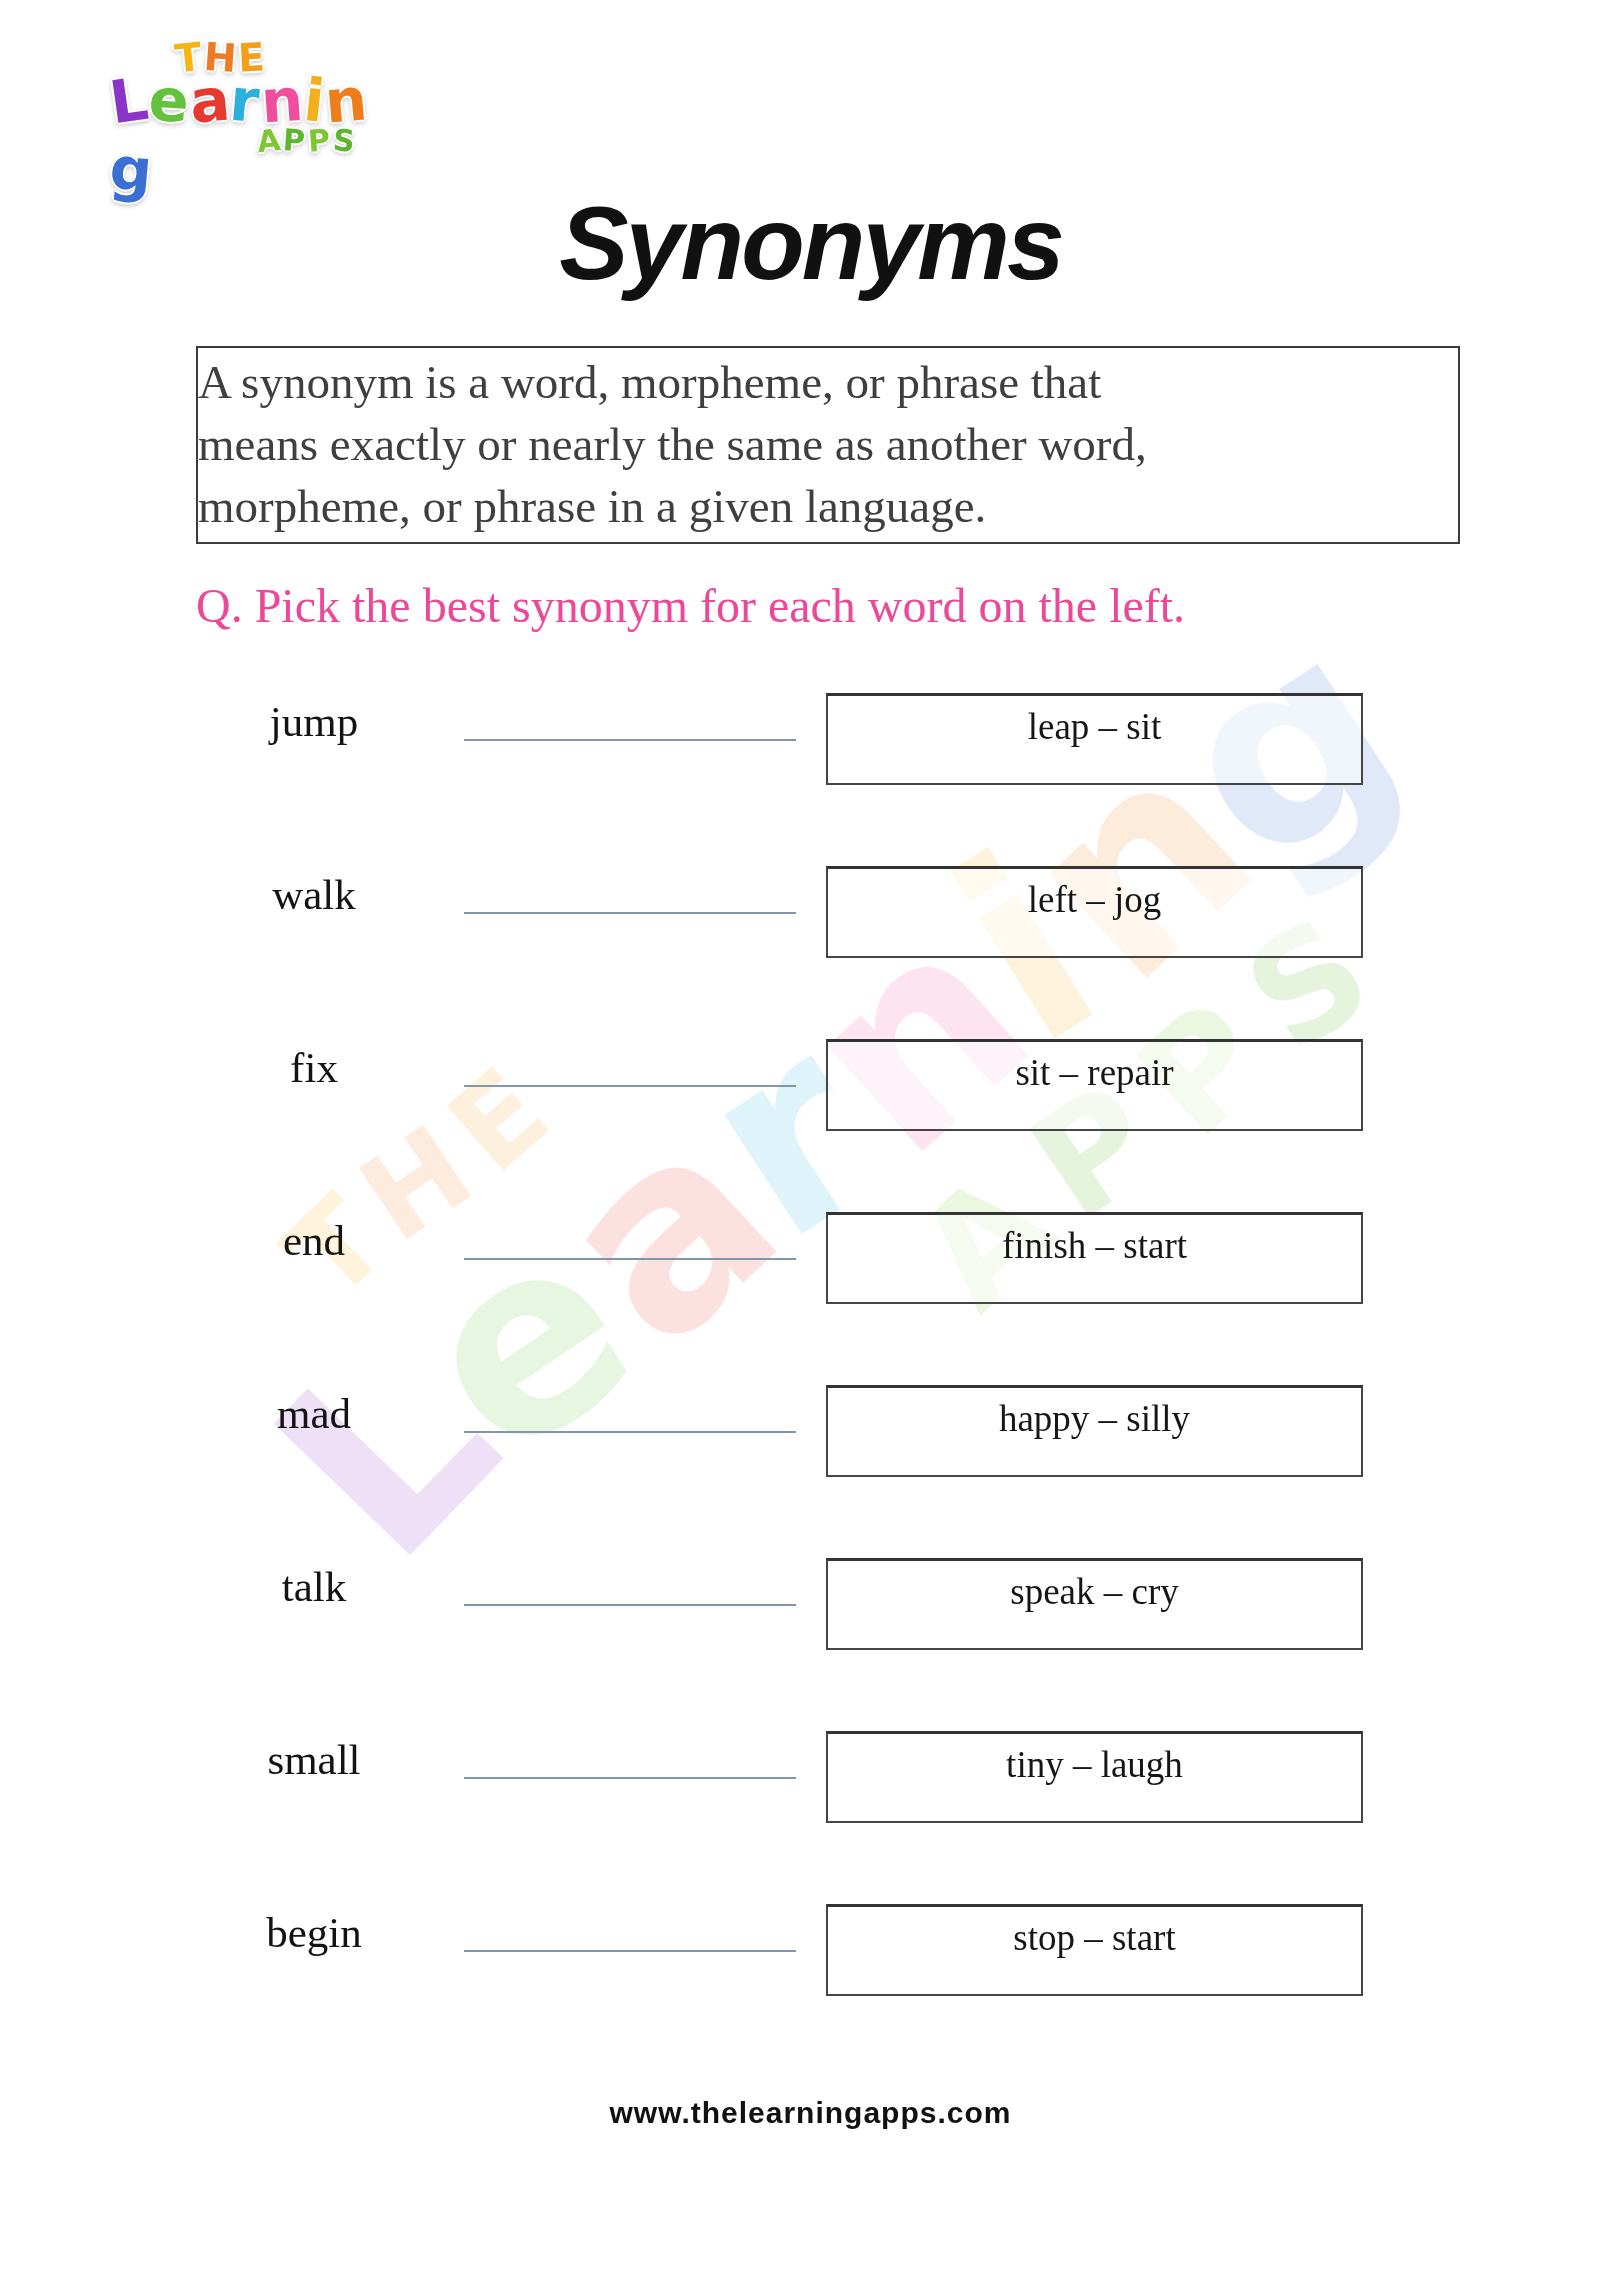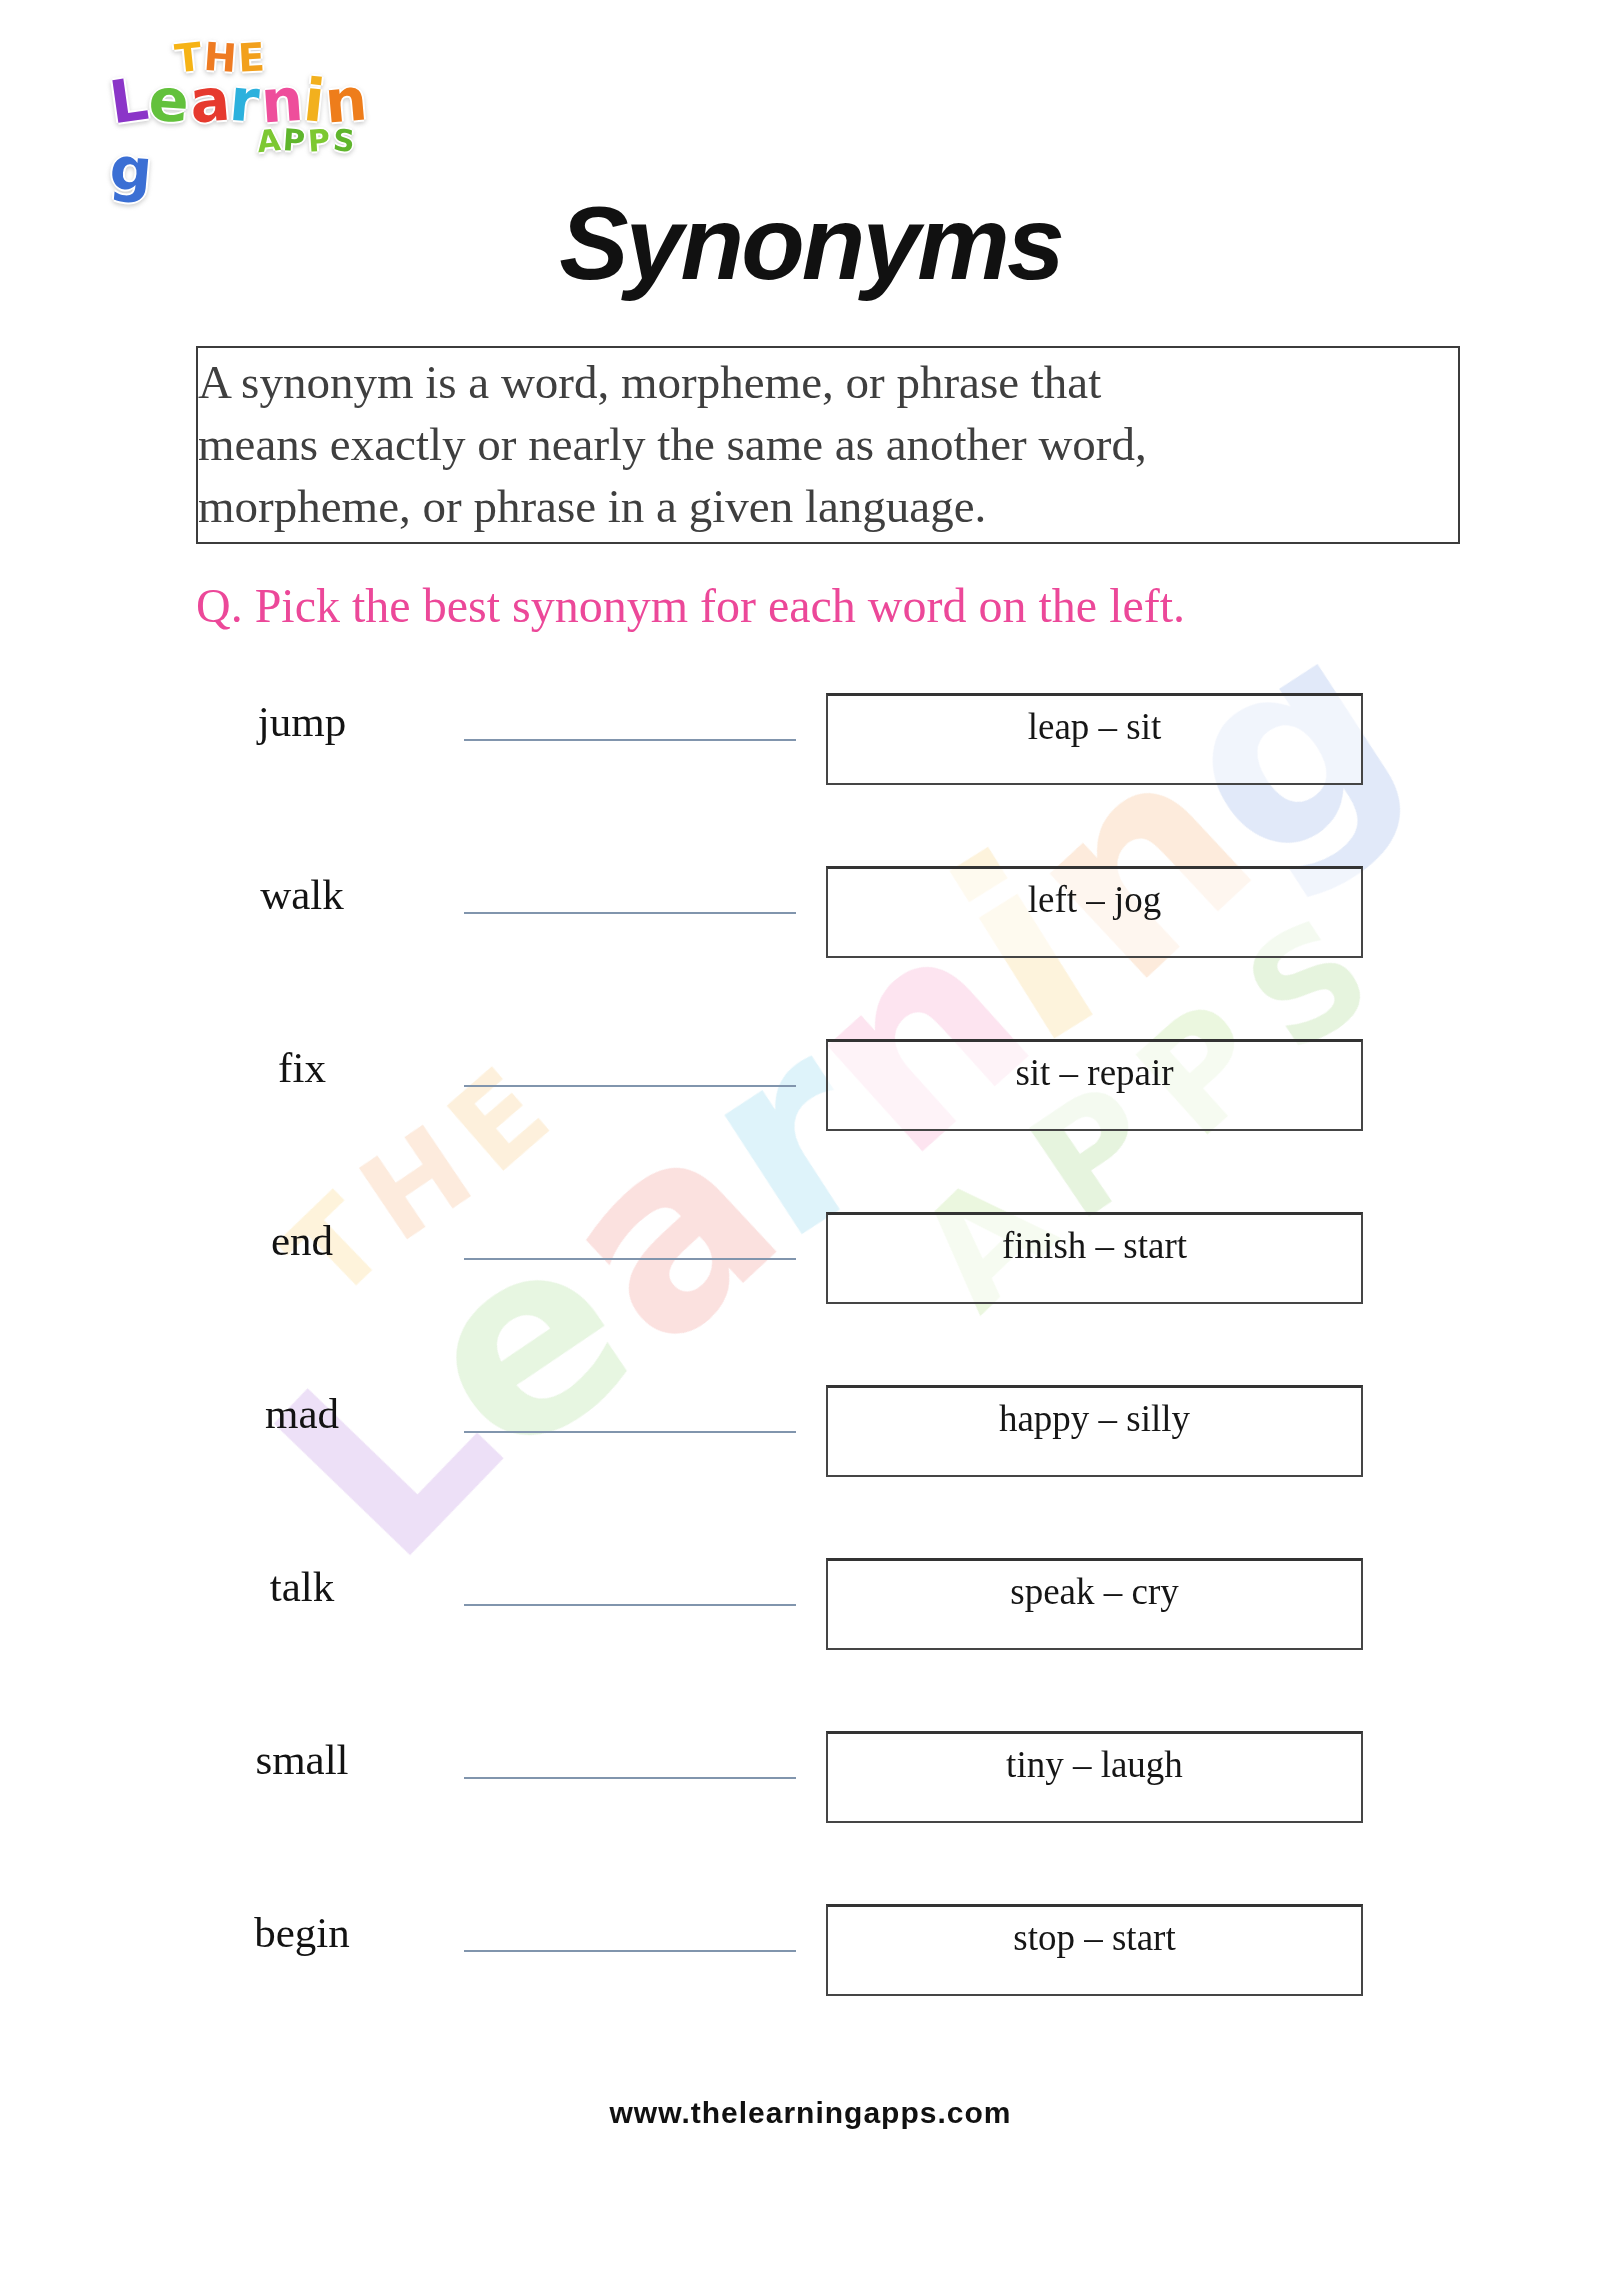--- a/index.html
+++ b/index.html
@@ -42,21 +42,21 @@
   }
   .def-line{font-size:47px;line-height:62px;color:#3f3f3f;}
   .question{
     position:absolute;left:196px;top:577px;z-index:1;
     font-size:48px;line-height:57px;color:#ec4899;
   }
   
   .rows{position:absolute;left:0;top:680px;width:100%;z-index:1;}
   .row{position:relative;height:173px;}
   .word{
-    position:absolute;left:204px;top:13.7px;width:196px;text-align:center;
+    position:absolute;left:216px;top:13.7px;width:196px;text-align:center;
     font-size:43px;line-height:55px;color:#131313;
   }
   .blank{
     position:absolute;left:464px;top:59px;width:332px;height:0;
     border-bottom:2.9px solid #8195ad;
   }
   .obox{
     position:absolute;left:826px;top:12.7px;width:537px;height:92px;
     box-sizing:border-box;border:2px solid #454545;border-top:3.9px solid #333;
     background:rgba(255,255,255,0.55);text-align:center;

